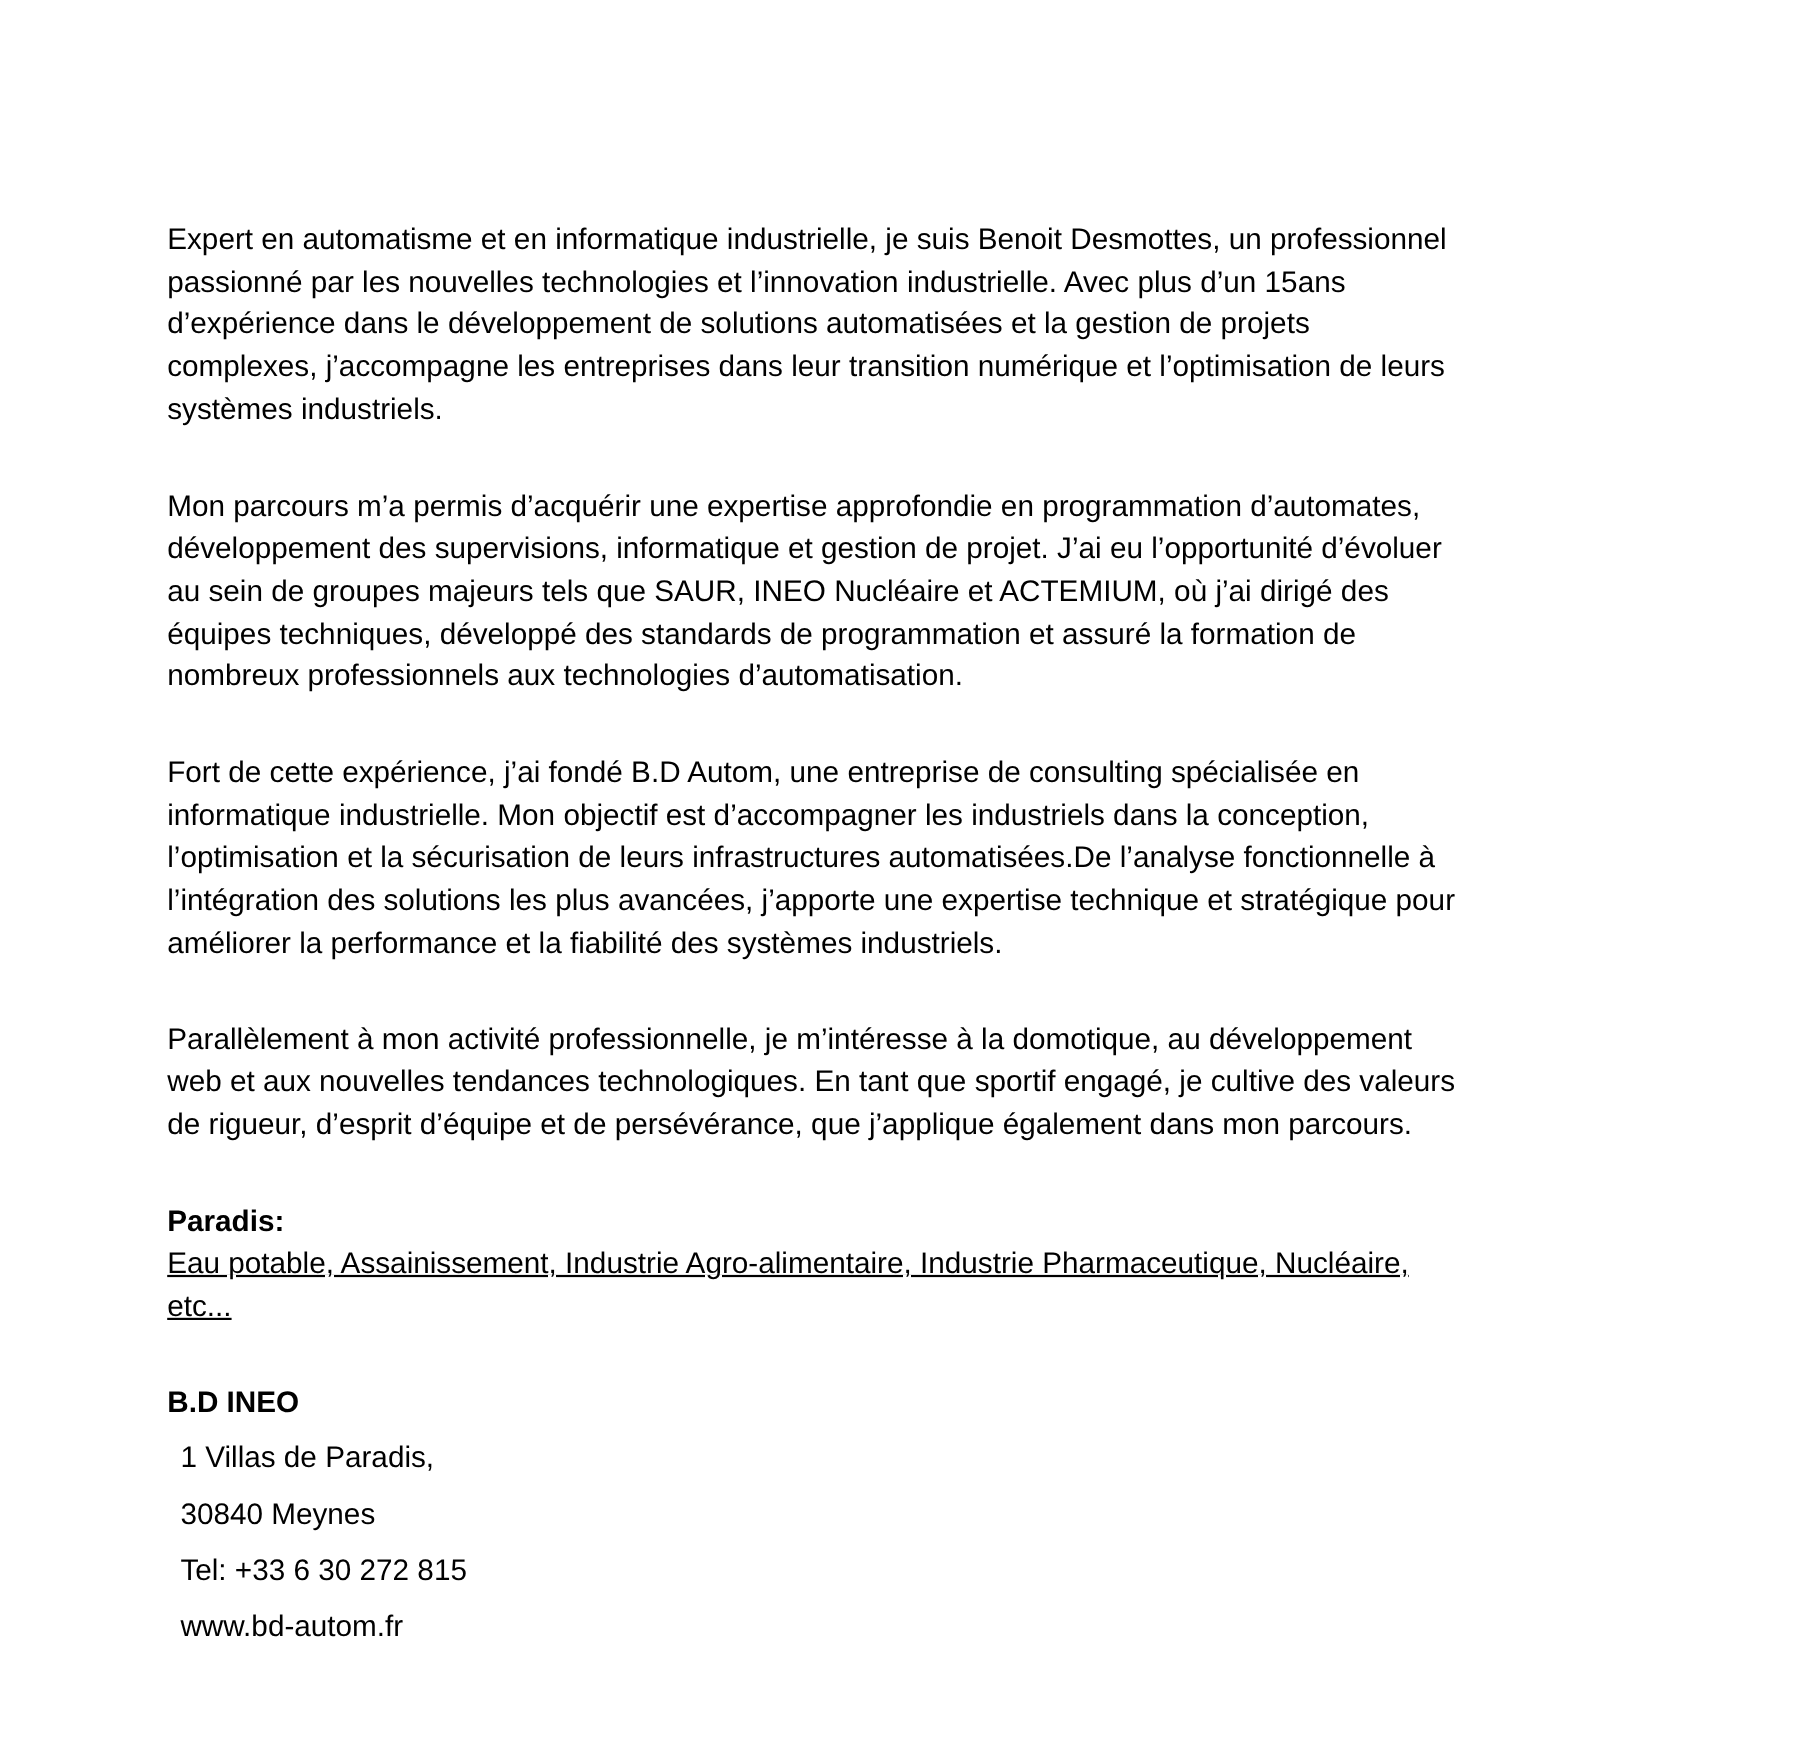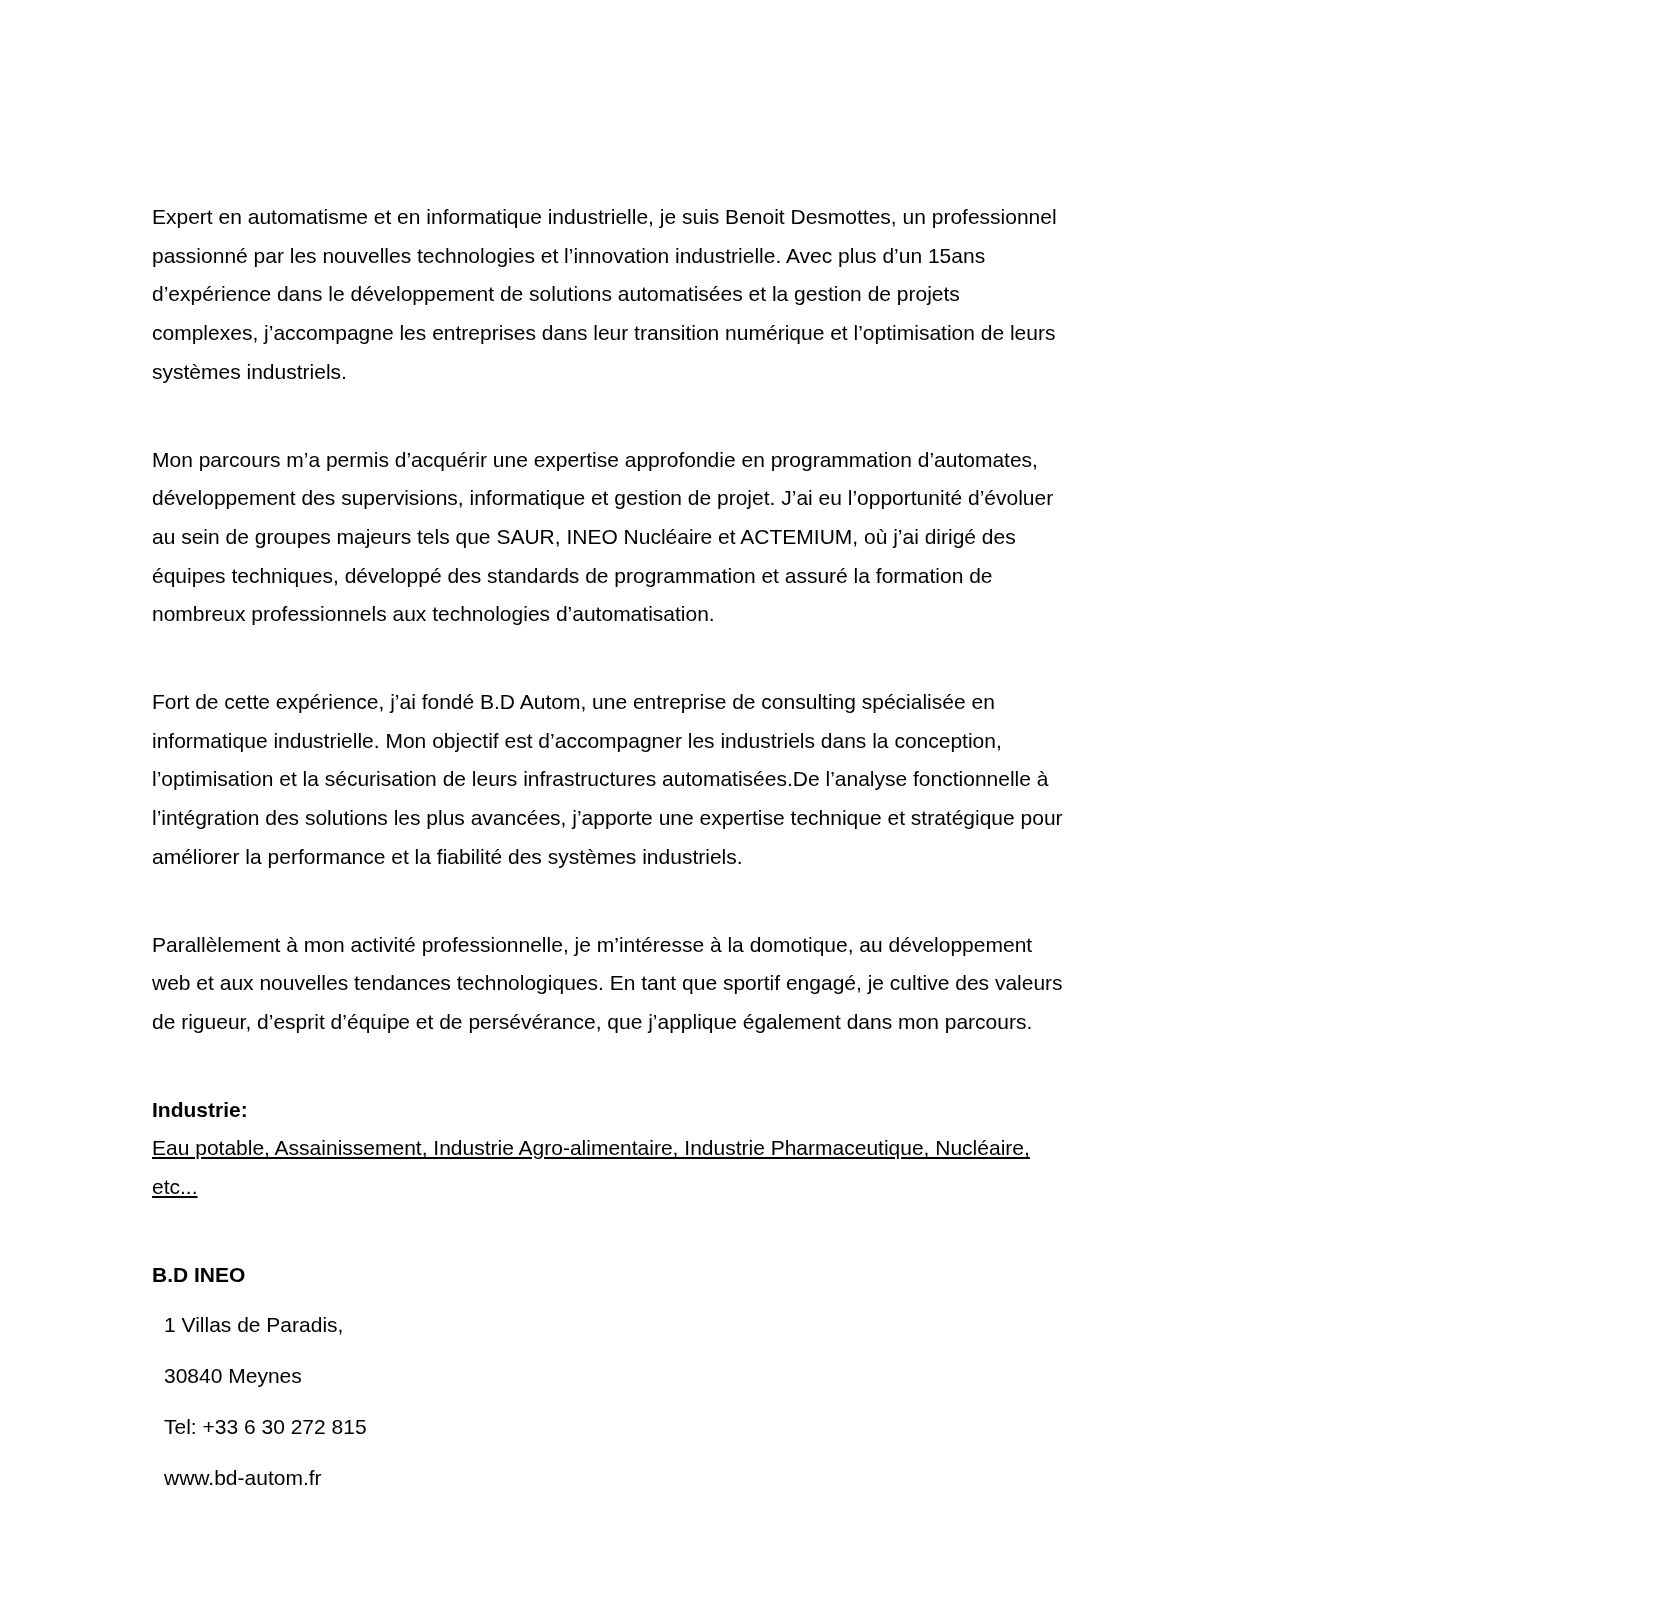--- a/index.html
+++ b/index.html
@@ -12,21 +12,21 @@
     height: 1601px;
     overflow: hidden;
     font-family: "Liberation Sans", sans-serif;
     color: #000000;
   }
   .page {
     box-sizing: border-box;
     width: 1654px;
     height: 1601px;
     padding: 198px 140px 0 152px;
-    font-size: 21px;
+    font-size: 27px;
     line-height: 38.7px;
   }
   .para {
     margin: 0 0 49px 0;
     white-space: pre-line;
   }
   .heading {
     margin: 0;
     font-weight: bold;
     white-space: pre-line;
@@ -61,21 +61,21 @@
   <p class="para">Fort de cette expérience, j’ai fondé B.D Autom, une entreprise de consulting spécialisée en
 informatique industrielle. Mon objectif est d’accompagner les industriels dans la conception,
 l’optimisation et la sécurisation de leurs infrastructures automatisées.De l’analyse fonctionnelle à
 l’intégration des solutions les plus avancées, j’apporte une expertise technique et stratégique pour
 améliorer la performance et la fiabilité des systèmes industriels.</p>
 
   <p class="para">Parallèlement à mon activité professionnelle, je m’intéresse à la domotique, au développement
 web et aux nouvelles tendances technologiques. En tant que sportif engagé, je cultive des valeurs
 de rigueur, d’esprit d’équipe et de persévérance, que j’applique également dans mon parcours.</p>
 
-  <p class="heading">Industrie:</p>
+  <p class="heading">Paradis:</p>
   <p class="body-text">Eau potable, Assainissement, Industrie Agro-alimentaire, Industrie Pharmaceutique, Nucléaire,
 etc...</p>
 
   <p class="heading">B.D INEO</p>
   <p class="contact-line">1 Villas de Paradis,</p>
   <p class="contact-line">30840 Meynes</p>
   <p class="contact-line">Tel: +33 6 30 272 815</p>
   <p class="contact-line">www.bd-autom.fr</p>
 
 </div>

